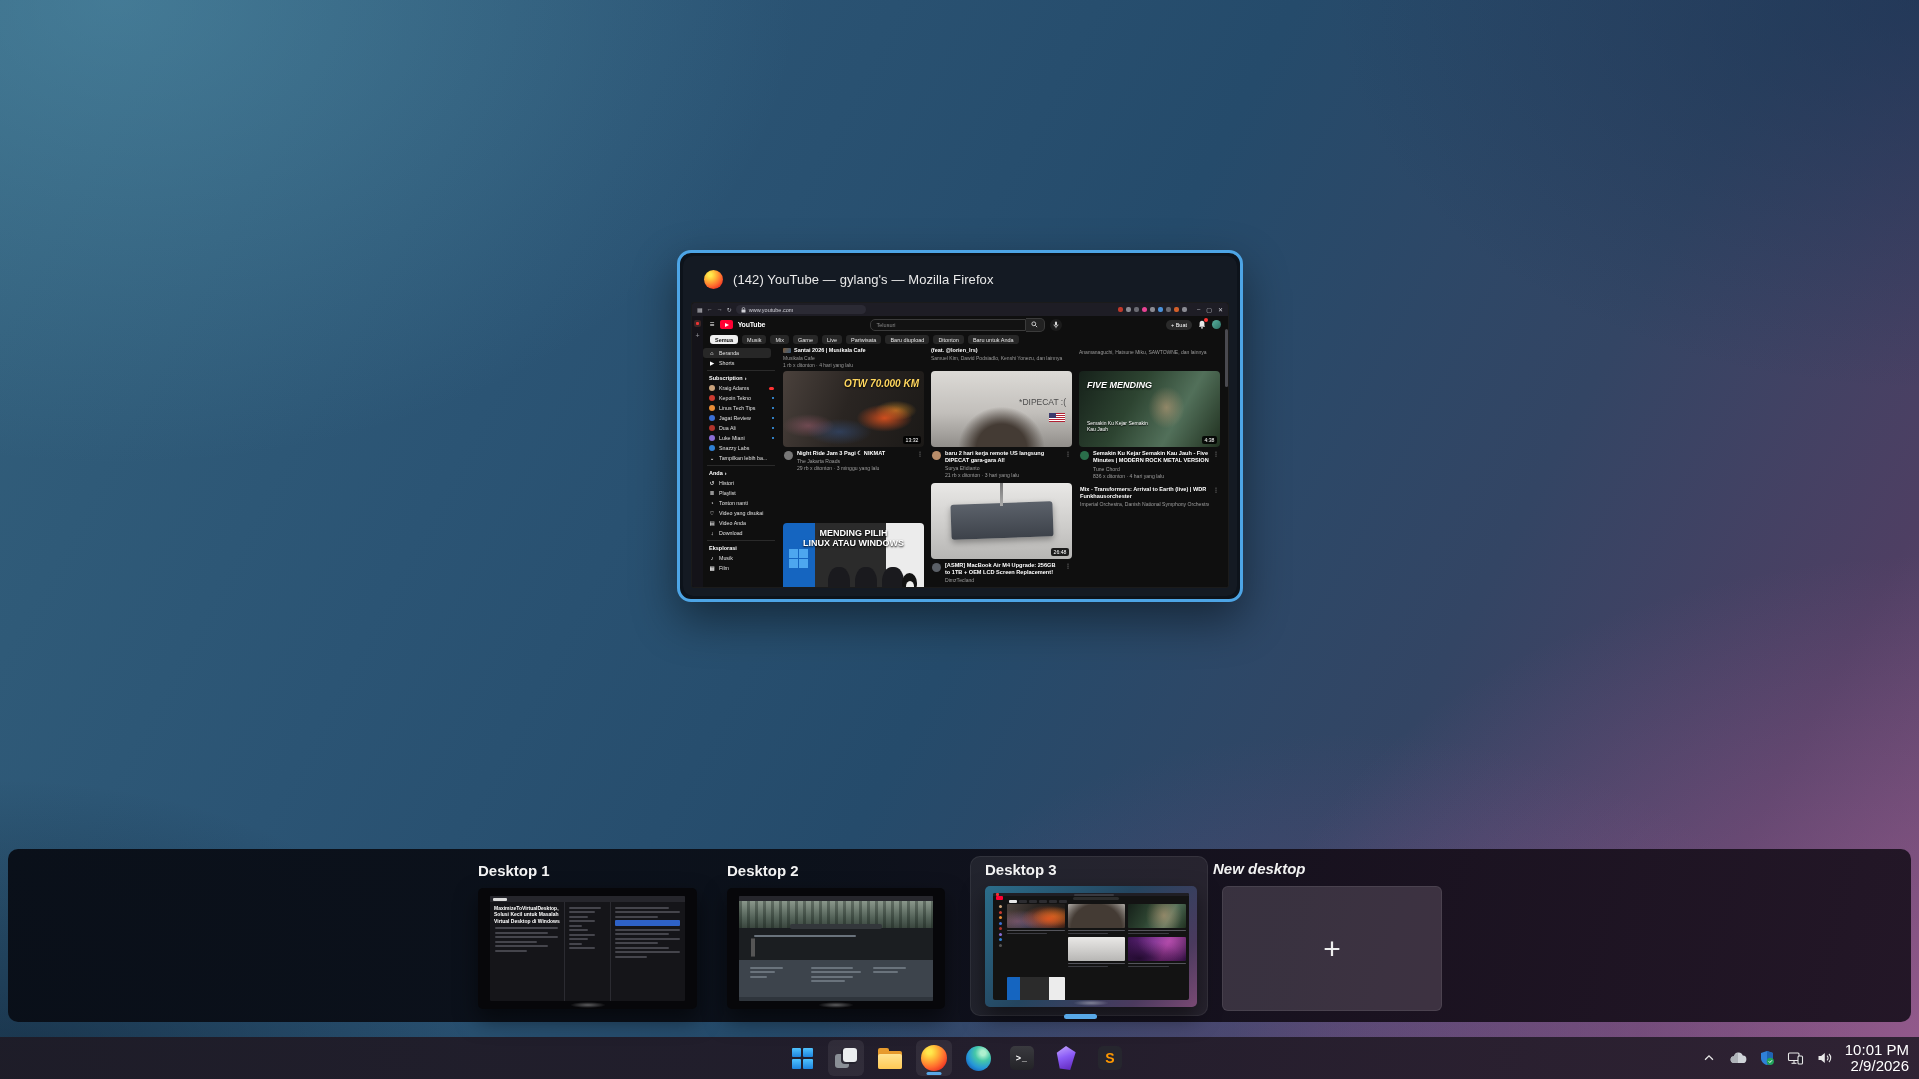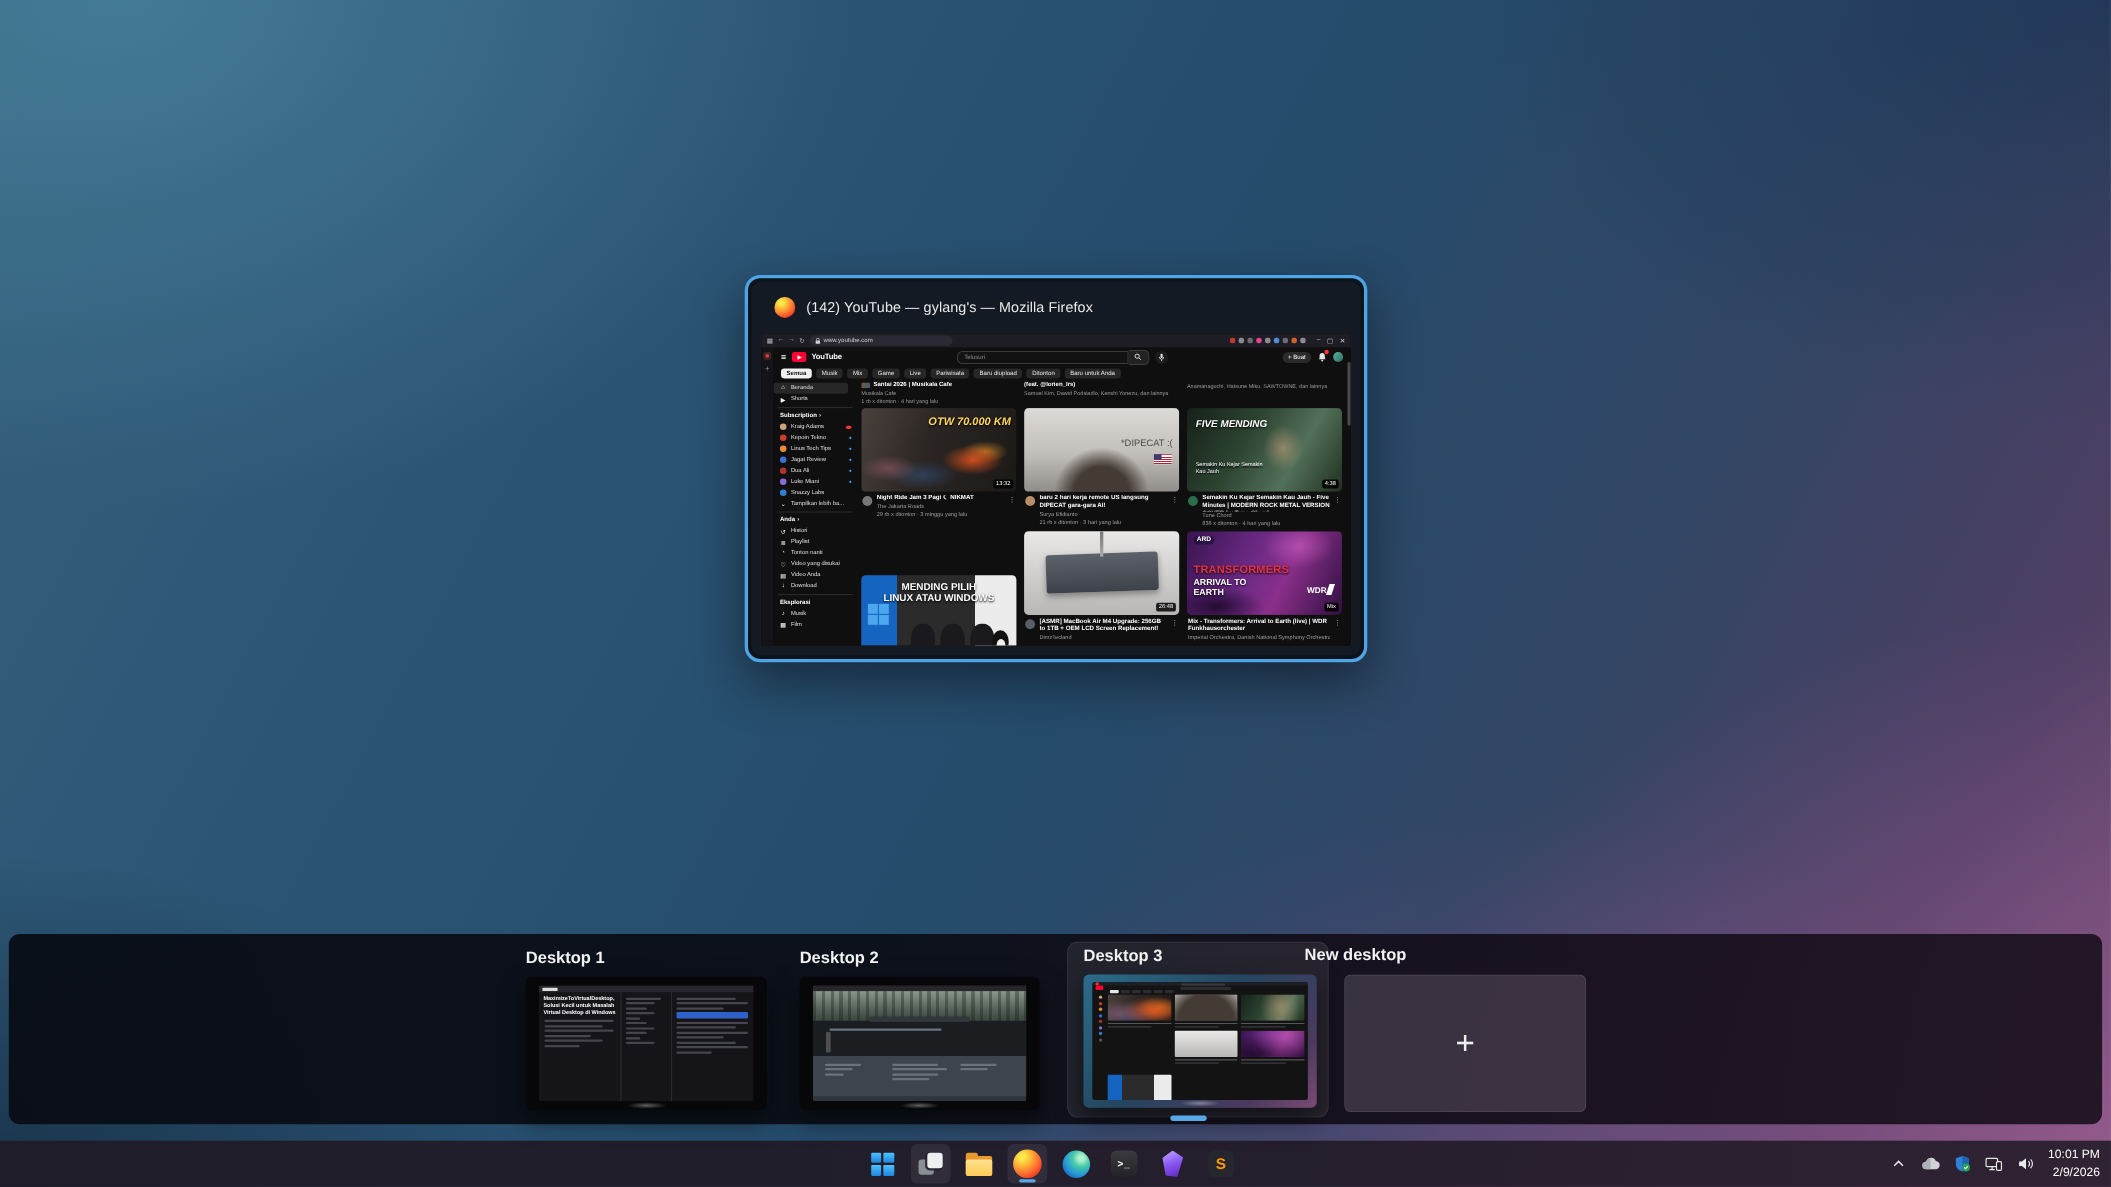--- a/index.html
+++ b/index.html
@@ -212,21 +212,21 @@
   .ffbig{width:26px;height:26px;}
   .pill{position:absolute;bottom:1px;left:50%;transform:translateX(-50%);width:15px;height:3px;border-radius:2px;background:#58a8e8;}
   .edge-ball{width:25px;height:25px;border-radius:50%;
     background:radial-gradient(circle at 68% 28%,#aef0cf 0 10%,#46c8a8 32%,#2596d8 62%,#1660b8 84%,#0d3f8e);}
   .term{width:24px;height:24px;background:linear-gradient(180deg,#3a3a3f,#232327);border-radius:5px;color:#fff;font-size:9px;font-weight:700;display:flex;align-items:center;justify-content:center;letter-spacing:1px;}
   .obsid{width:21px;height:24px;background:linear-gradient(160deg,#c7a9ff,#8b5cf6 45%,#5b21b6);
     clip-path:polygon(50% 0,96% 26%,70% 100%,20% 94%,6% 28%);}
   .subl{width:24px;height:24px;background:#26262e;border-radius:5px;display:flex;align-items:center;justify-content:center;color:#ff9800;font-weight:800;font-size:14px;}
   .tb-right{position:absolute;right:10px;top:0;height:42px;display:flex;align-items:center;gap:11px;}
   .trayic{display:flex;align-items:center;justify-content:center;width:18px;height:30px;}
-  .clock{text-align:right;color:#fff;font-size:11px;line-height:16px;}
+  .clock{text-align:right;color:#fff;font-size:15px;line-height:16px;}
 </style>
 </head>
 <body>
 
 <div class="preview-card">
   <div class="pc-inner">
     <div class="pc-title">
       <span class="ff-ball"></span>
       <span class="pc-text">(142) YouTube — gylang's — Mozilla Firefox</span>
     </div>
@@ -515,33 +515,20 @@
                   <div class="vmeta">
                     <span class="vav" style="background:#5a5f66"></span>
                     <span class="vtxt">
                       <div class="vt">[ASMR] MacBook Air M4 Upgrade: 256GB to 1TB + OEM LCD Screen Replacement!</div>
                       <div class="vc">DimzTecland</div>
                     </span>
                     <span class="kebab">⋮</span>
                   </div>
                 </div>
                 <div class="vcard">
-                  <div class="thumb g6">
-                    <span class="ov6a">ARD</span>
-                    <span class="ov6b">TRANSFORMERS</span>
-                    <span class="ov6c">
-                        <i>ARRIVAL TO</i>
-                        <i>EARTH</i>
-                      </span>
-                    <span class="ov6w">
-                        <span>WDR</span>
-                        <i></i>
-                      </span>
-                    <span class="badge">Mix</span>
-                  </div>
                   <div class="vmeta">
                     <span class="vtxt">
                       <div class="vt">Mix - Transformers: Arrival to Earth (live) | WDR Funkhausorchester</div>
                       <div class="vc">Imperial Orchestra, Danish National Symphony Orchestra, WDR Funkhausorcheste...</div>
                     </span>
                     <span class="kebab">⋮</span>
                   </div>
                 </div>
               </div>
             </div>
@@ -691,21 +678,21 @@
             <div class="mt g6"></div>
             <i></i>
             <i></i>
           </div>
       </div>
     </div>
   </div>
 </div>
 <div class="indicator"></div>
 
-<div class="dlabel" style="left:1186px;top:860px;">New desktop</div>
+<div class="dlabel" style="left:1213px;top:860px;font-style:italic;">New desktop</div>
 <div class="newcard">
   <span class="plus">+</span>
 </div>
 
 <div class="taskbar">
   <div class="tb-center">
     <div class="tbtn">
       <span class="win-logo">
           <i></i>
           <i></i>

